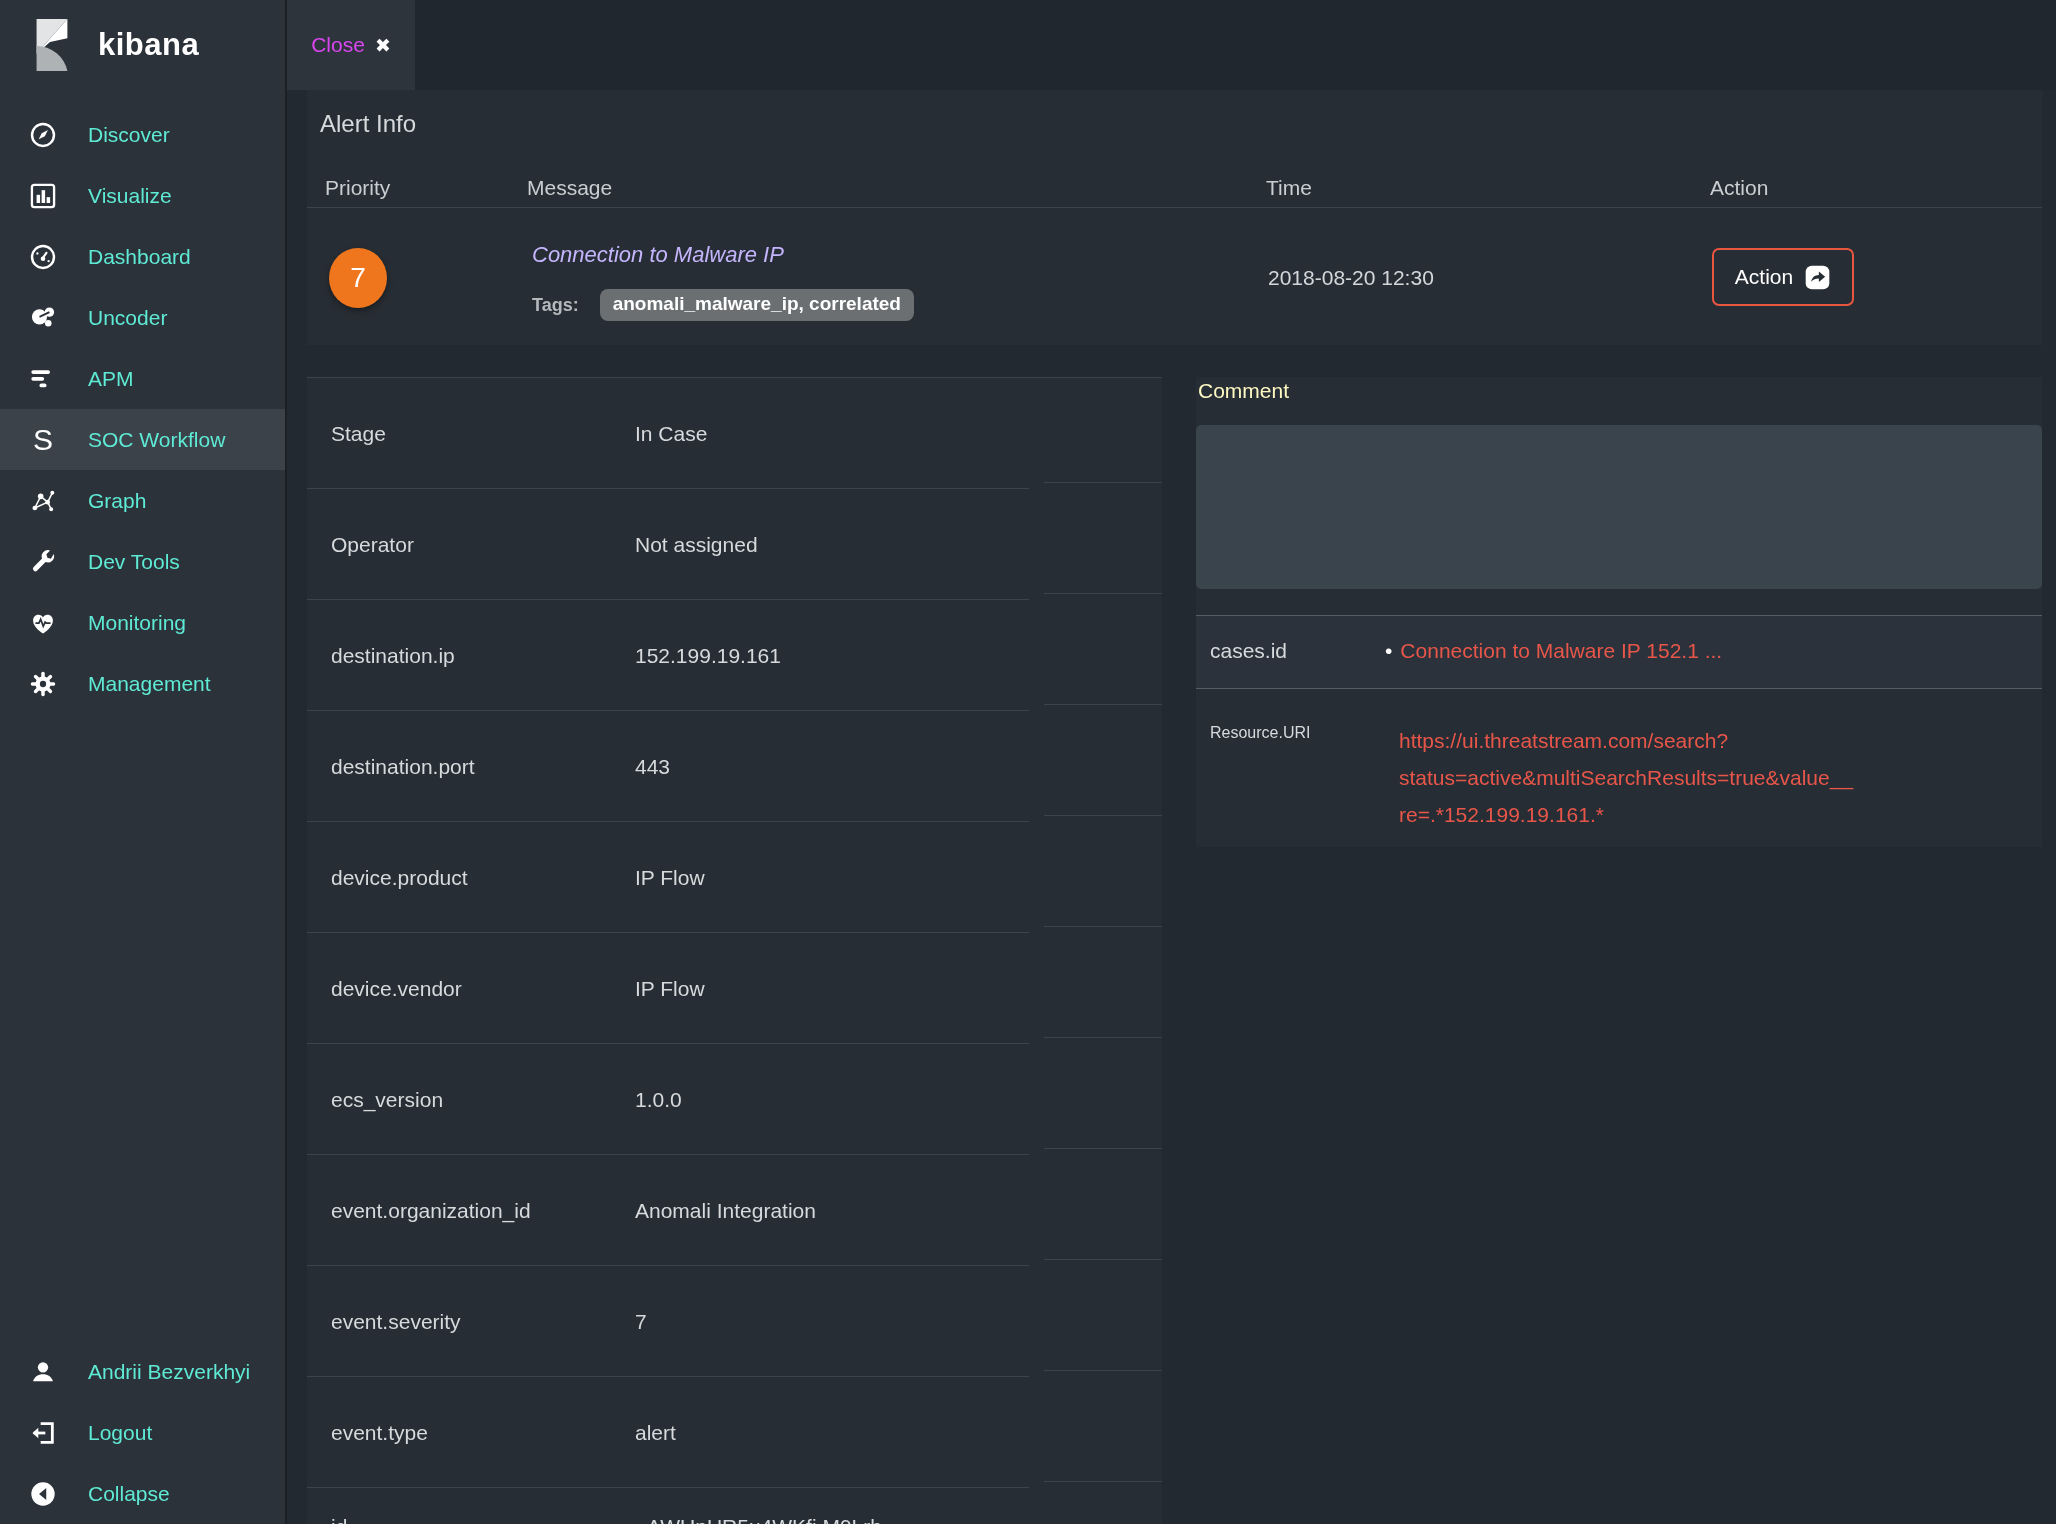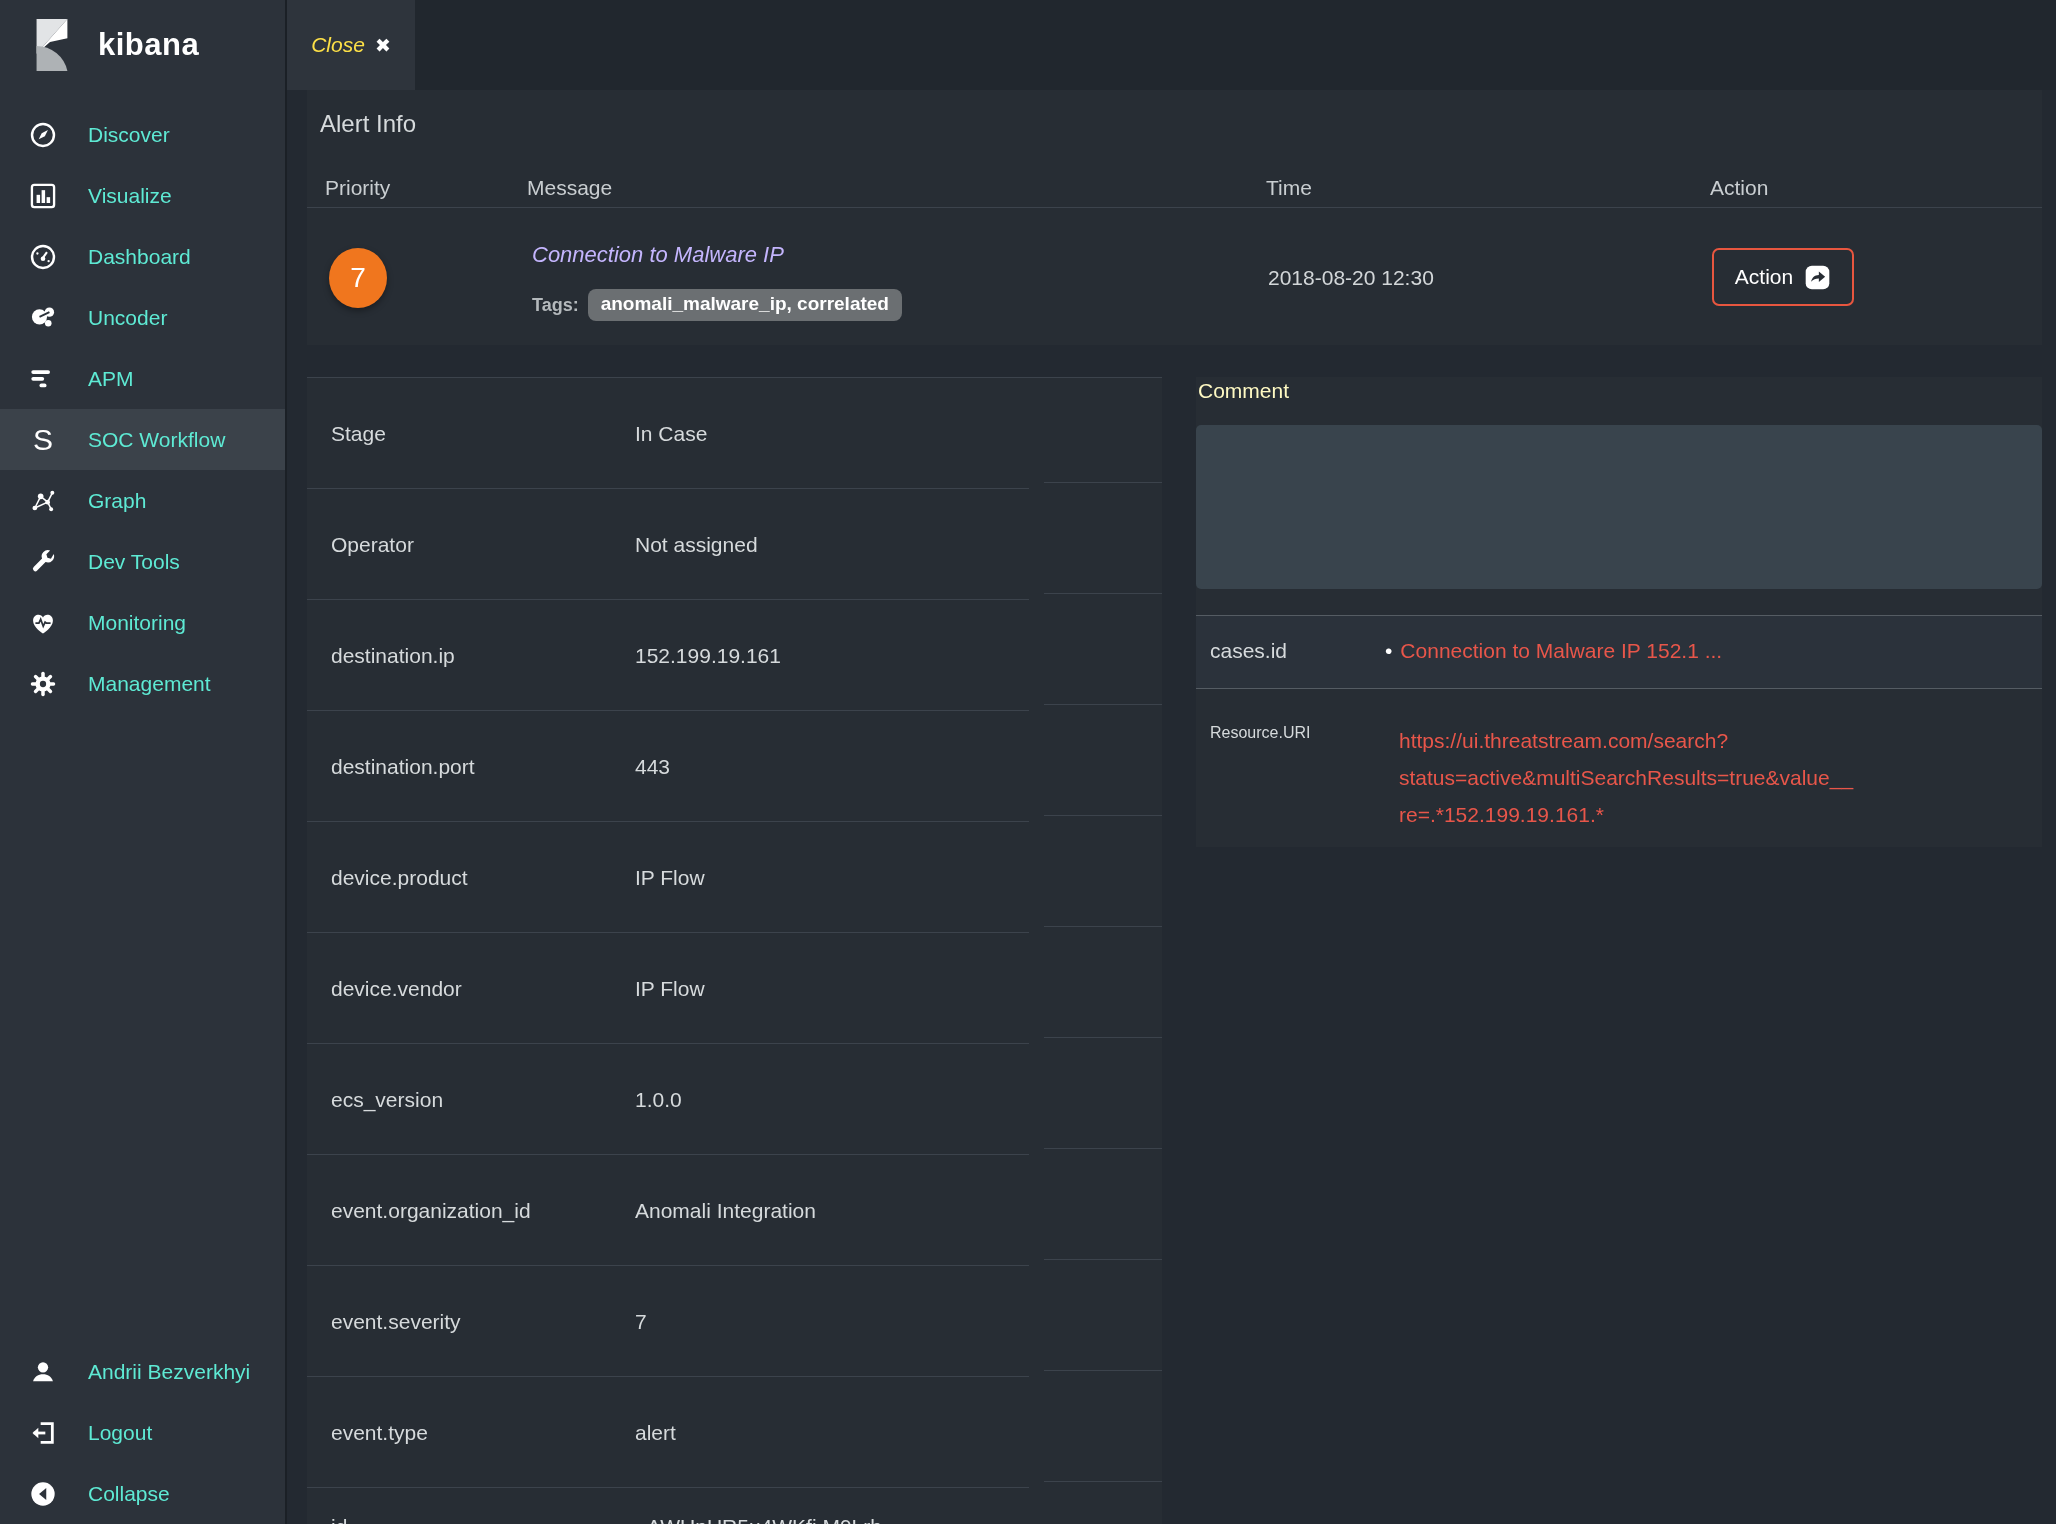--- a/index.html
+++ b/index.html
@@ -28,36 +28,36 @@
   .nav-label{color:#5eead4;font-size:21px;margin-left:28px;white-space:nowrap;}
   .side-footer{position:absolute;left:0;bottom:0;width:100%;}
   
   .topbar{
     position:absolute;left:287px;top:0;right:0;height:90px;background:#21272e;
   }
   .tab-close{
     position:absolute;left:0;top:0;width:128px;height:90px;background:#2e343c;
     display:flex;align-items:center;justify-content:center;cursor:pointer;
   }
-  .tab-close .tab-label{color:#fde047;font-size:21px;font-style:italic;}
+  .tab-close .tab-label{color:#d946ef;font-size:21px;}
   .tab-close .tab-x{color:#ffffff;font-size:19px;margin-left:10px;}
   
   .content{position:absolute;left:287px;top:90px;right:0;bottom:0;background:#232931;}
   .alert-band{position:absolute;left:20px;top:0;width:1735px;height:255px;background:#272d34;}
   .alert-title{position:absolute;left:13px;top:20px;font-size:24px;color:#d6dadc;}
   .col-head{position:absolute;top:86px;font-size:21px;color:#c9ced1;}
   .ch-priority{left:18px;} .ch-message{left:220px;} .ch-time{left:959px;} .ch-action{left:1403px;}
   .head-sep{position:absolute;left:0;right:0;top:117px;height:1px;background:#3c434c;}
   .prio-badge{
     position:absolute;left:22px;top:158px;width:58px;height:60px;border-radius:50%;
     background:#f0761e;color:#ffffff;font-size:28px;display:flex;align-items:center;justify-content:center;
     box-shadow:0 3px 6px rgba(0,0,0,.35);
   }
   .alert-msg{position:absolute;left:225px;top:152px;font-size:22px;color:#c4b5fd;font-style:italic;}
-  .tags-row{position:absolute;left:225px;top:199px;display:flex;align-items:center;}
+  .tags-row{position:absolute;left:225px;top:199px;display:flex;align-items:center;gap:12px;}
   .tags-label{color:#b4b9bc;font-size:18px;font-weight:700;}
   .tag-pill{
     margin-left:9px;background:#6b6f72;color:#ffffff;font-size:19px;font-weight:700;
     border-radius:8px;padding:4px 13px 6px 13px;white-space:nowrap;
   }
   .alert-time{position:absolute;left:961px;top:176px;font-size:21px;color:#d3d7d9;}
   .action-btn{
     position:absolute;left:1405px;top:158px;width:142px;height:58px;box-sizing:border-box;
     border:2px solid #e8563f;border-radius:7px;background:transparent;
     display:flex;align-items:center;justify-content:center;cursor:pointer;

